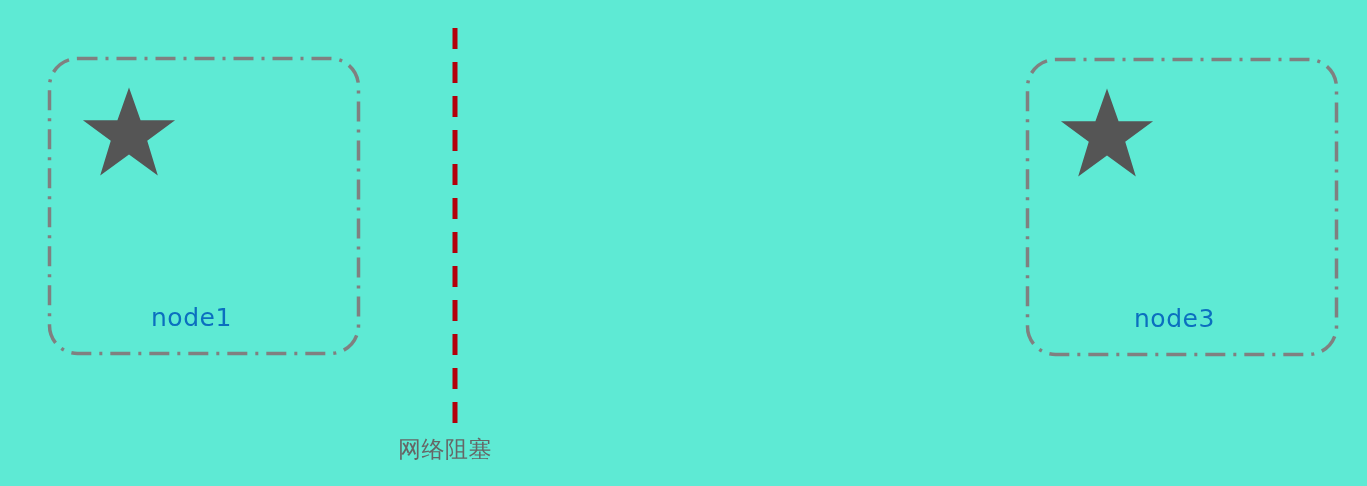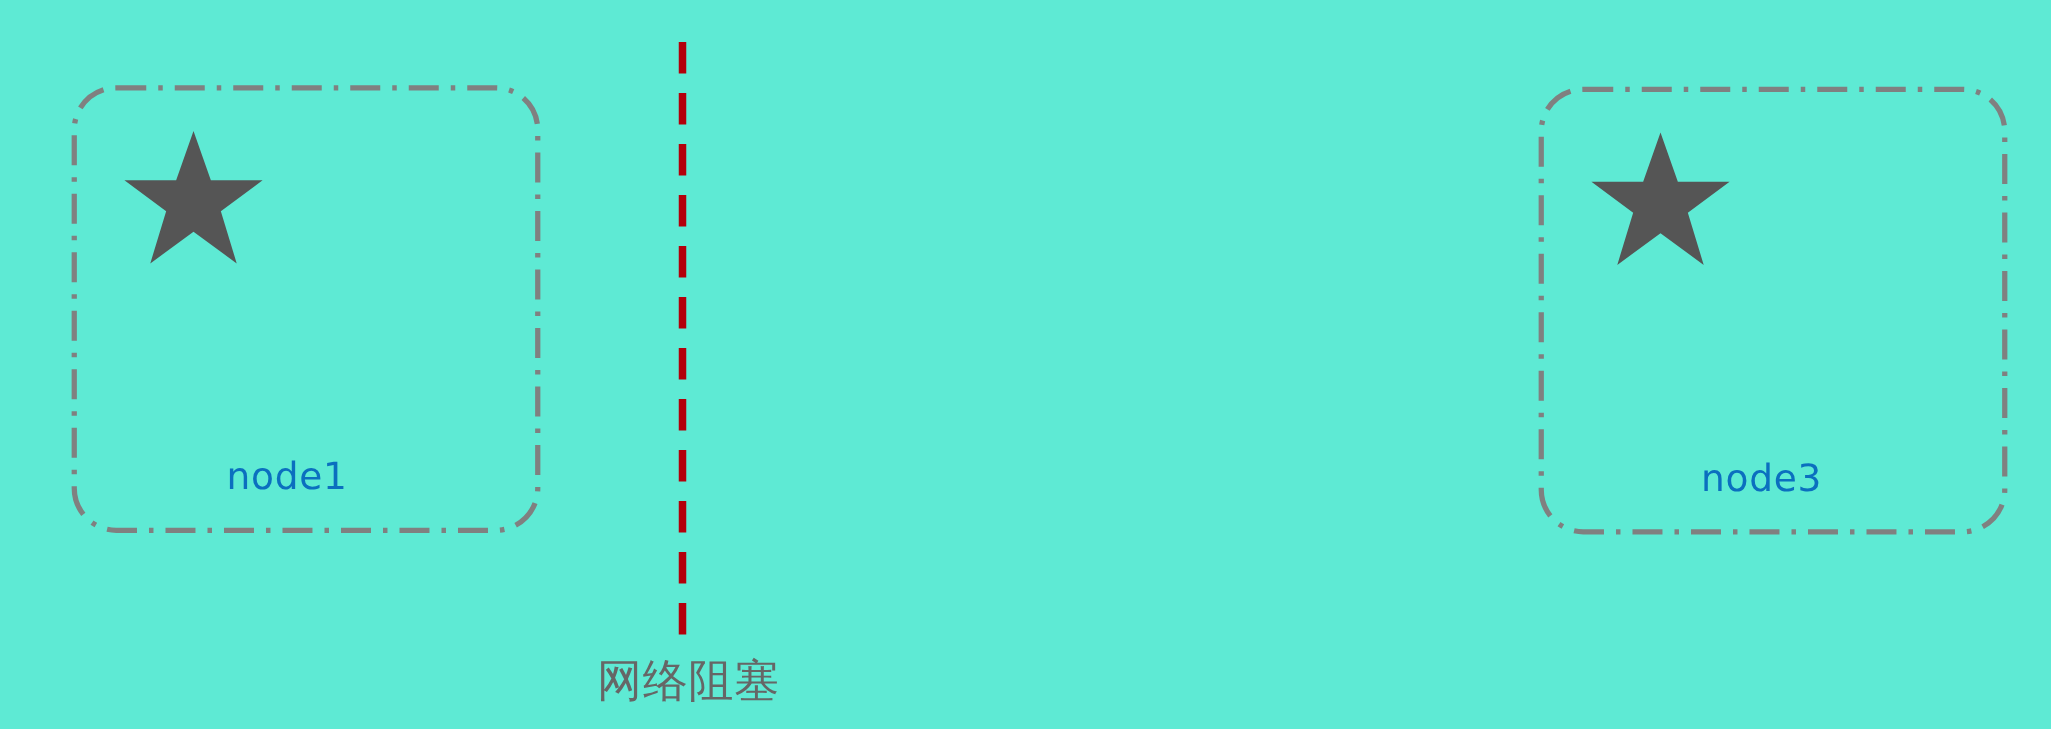--- a/index.html
+++ b/index.html
@@ -38,21 +38,21 @@
   }
   .star-wrap {
     position: absolute;
   }
   .divider {
     position: absolute;
   }
   .divider-label {
     position: absolute;
     font-family: Liberation Sans, sans-serif;
-    font-size: 30px;
+    font-size: 23px;
     white-space: nowrap;
     letter-spacing: 0.5px;
   }
 </style>
 </head>
 <body>
 
 <div id="canvas">
 
   <div class="node-box" style="left:48px; top:57px; width:312px; height:298px;">

